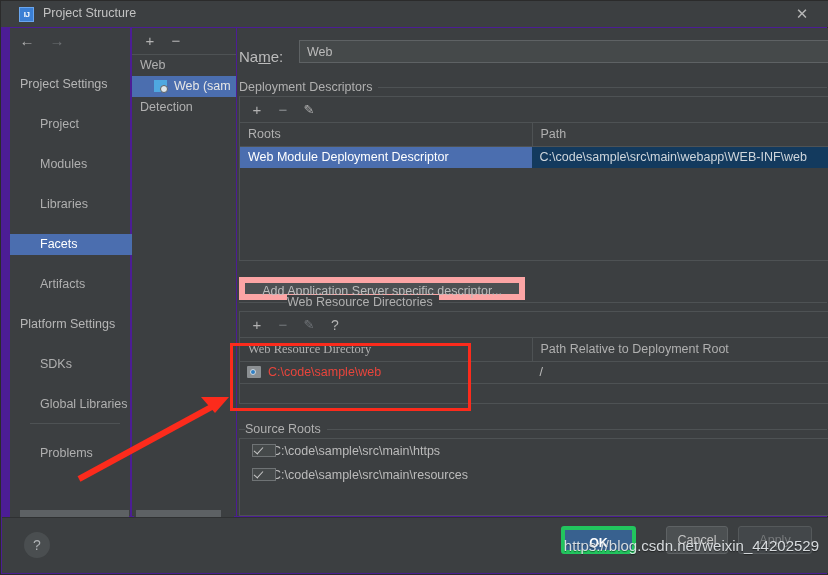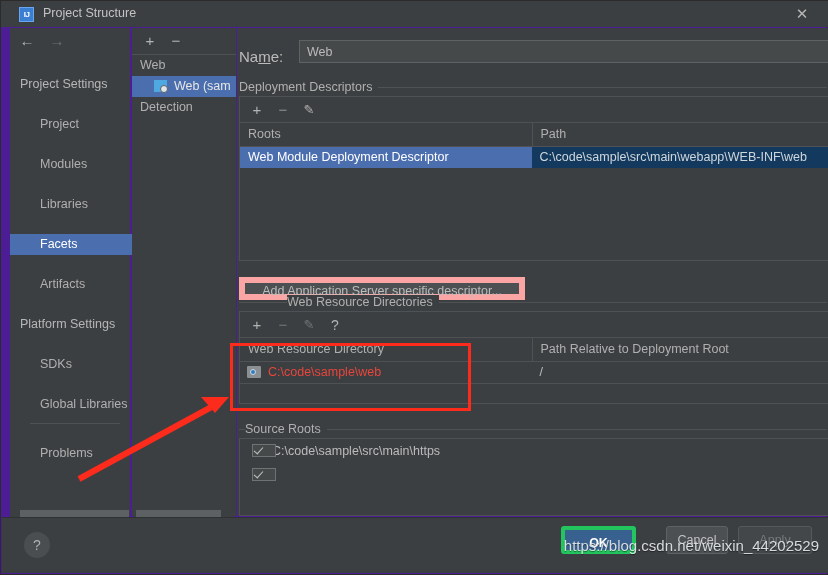--- a/index.html
+++ b/index.html
@@ -185,40 +185,40 @@
     <div class="groupline" style="left:2px;top:274px;width:588px;"></div>
 
     <div class="tbl" style="left:2px;top:283px;width:600px;height:93px;">
       <div class="tbl-toolbar">
         <div class="tbtn" style="left:7px;">+</div>
         <div class="tbtn" style="left:33px;color:#72767a;">−</div>
         <div class="tbtn" style="left:59px;font-size:13px;color:#72767a;">✎</div>
         <div class="tbtn" style="left:85px;font-size:14px;">?</div>
       </div>
       <div class="tbl-head">
-        <div class="th" style="width:292px;">Web Resource Directory</div>
+        <div class="th" style="width:292px;font-family:Liberation Serif, serif;">Web Resource Directory</div>
         <div class="th" style="width:307px;">Path Relative to Deployment Root</div>
       </div>
       <div class="wrd-row">
         <div class="td" style="width:292px;padding-left:28px;">
           <span class="folderico"></span>
           <span class="redtext">C:\code\sample\web</span>
         </div>
         <div class="td" style="width:307px;">/</div>
       </div>
       <div class="rowsep" style="margin-top:0px;"></div>
     </div>
 
     <div class="grouphdr" style="left:8px;top:394px;">Source Roots</div>
     <div class="groupline" style="left:2px;top:401px;width:588px;"></div>
 
     <div class="srcbox" style="left:2px;top:410px;width:600px;height:78px;">
       <div id="src-list">
           <div class="src-item"><span class="cbx"></span><span>C:\code\sample\src\main\https</span></div>
-          <div class="src-item"><span class="cbx"></span></div>
+          <div class="src-item"><span class="cbx"></span><span>C:\code\sample\src\main\resources</span></div>
         </div>
     </div>
   </div>
 
   <div class="footer">
     <div class="helpbtn">?</div>
     <div class="fbtn ok">OK</div>
     <div class="fbtn cancel">Cancel</div>
     <div class="fbtn apply">Apply</div>
   </div>

